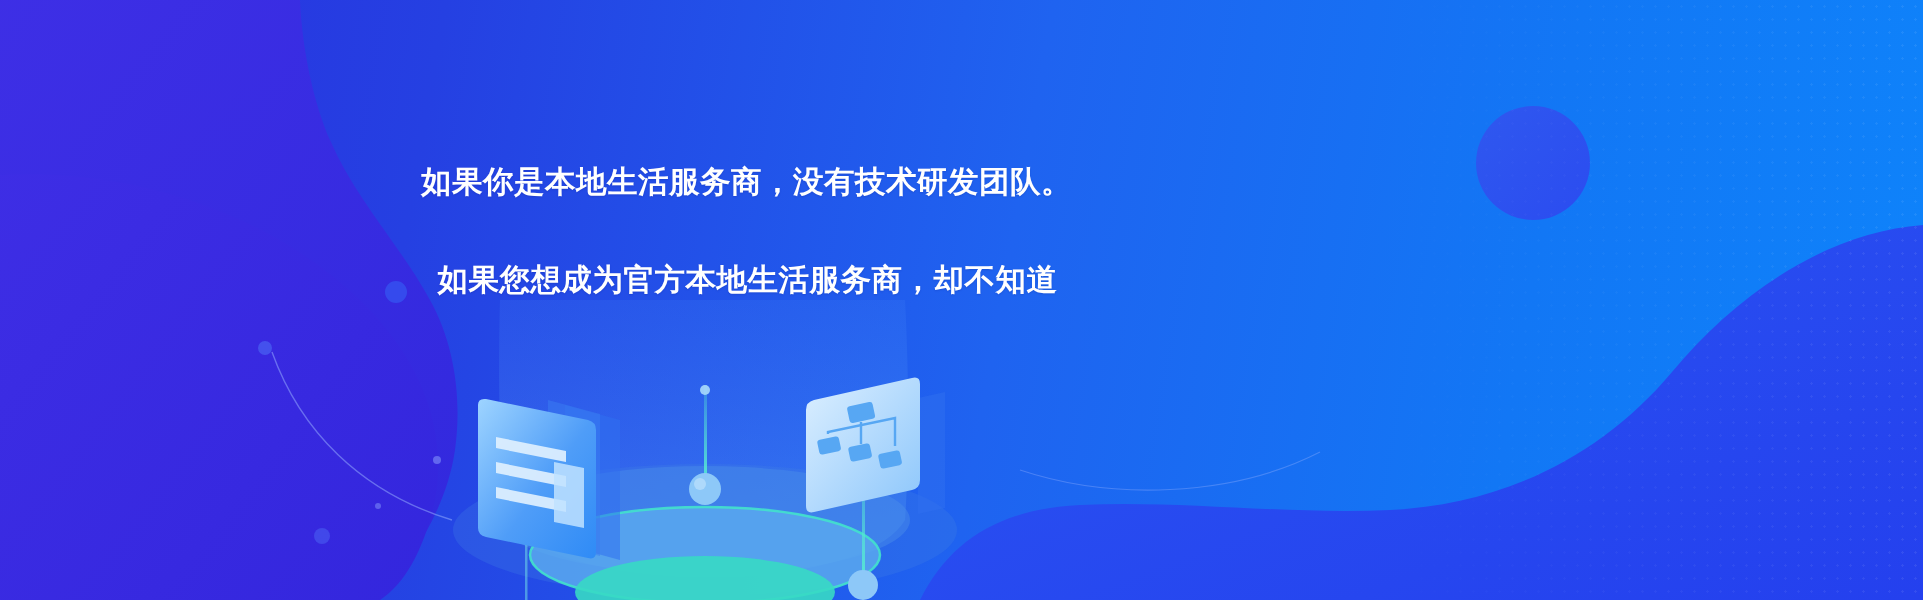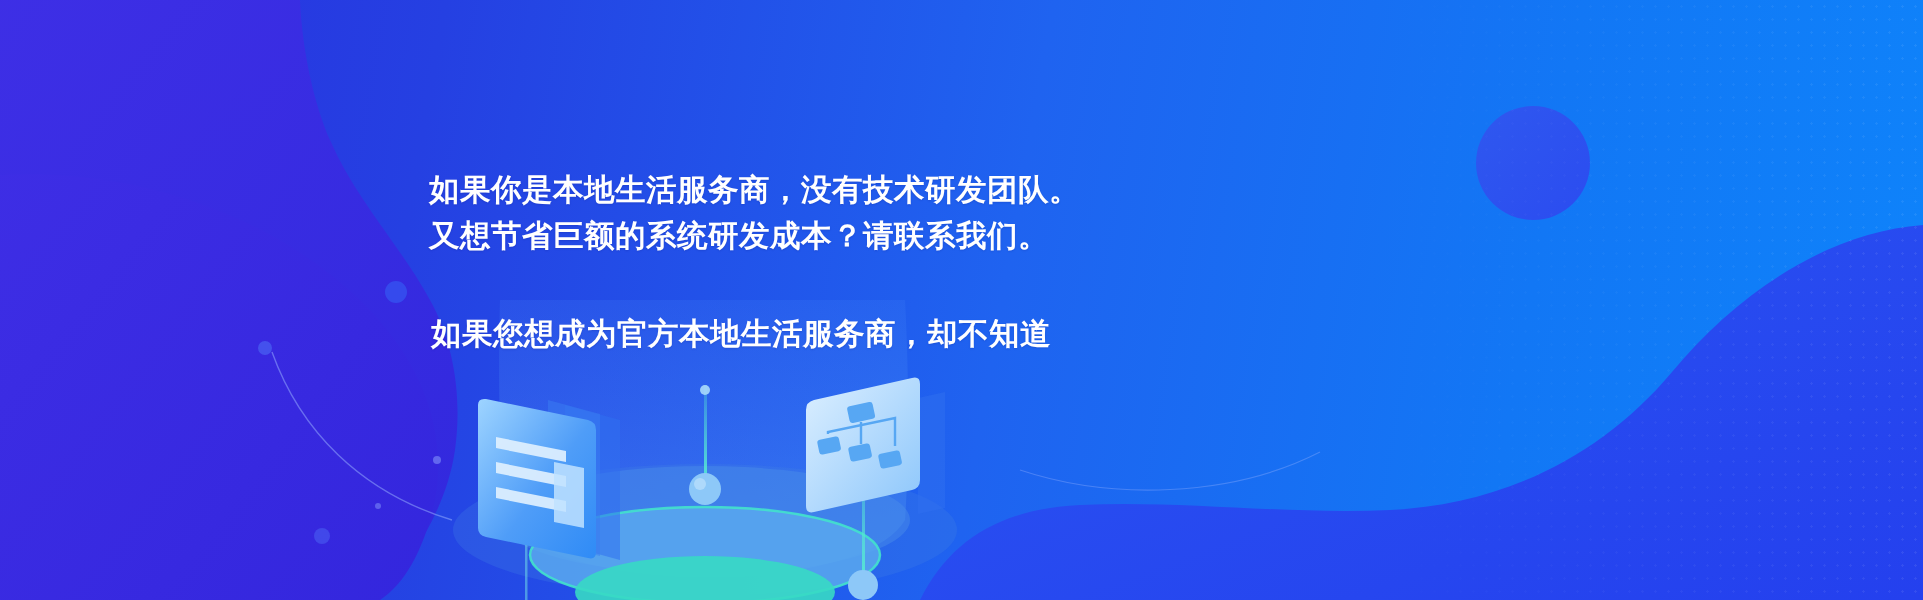--- a/index.html
+++ b/index.html
@@ -26,22 +26,22 @@
   }
 
   
   .copy{
     position:absolute;
     left:413px;
     top:150px;
     z-index:40;
     color:#ffffff;
   }
-  .para{margin:16px;}
-  .para + .para{margin-top:52px;}
+  .para{margin:8px;}
+  .para + .para{margin-top:52px;text-align:center;}
   .line{
     font-size:30.5px;
     line-height:46px;
     font-weight:700;
     letter-spacing:.5px;
     color:#ffffff;
     white-space:nowrap;
     text-shadow:0 1px 2px rgba(12,24,120,.18);
   }
   .para2 .line{padding-left:2px;}
@@ -199,21 +199,20 @@
     </g>
 
     <circle cx="710" cy="487" r="0" fill="#ffffff"></circle>
     <circle cx="705" cy="390" r="5" fill="#a9d9fb" opacity=".9"></circle>
   </svg>
 
   <div class="copy">
 
     <p class="para para1">
       <span class="line">如果你是本地生活服务商，没有技术研发团队。</span><br>
-      <span class="line">又想节省巨额的系统研发成本？请联系我们。</span>
     </p>
 
     <p class="para para2">
       <span class="line">如果您想成为官方本地生活服务商，却不知道</span><br>
     </p>
 
   </div>
 
 </div>
 

